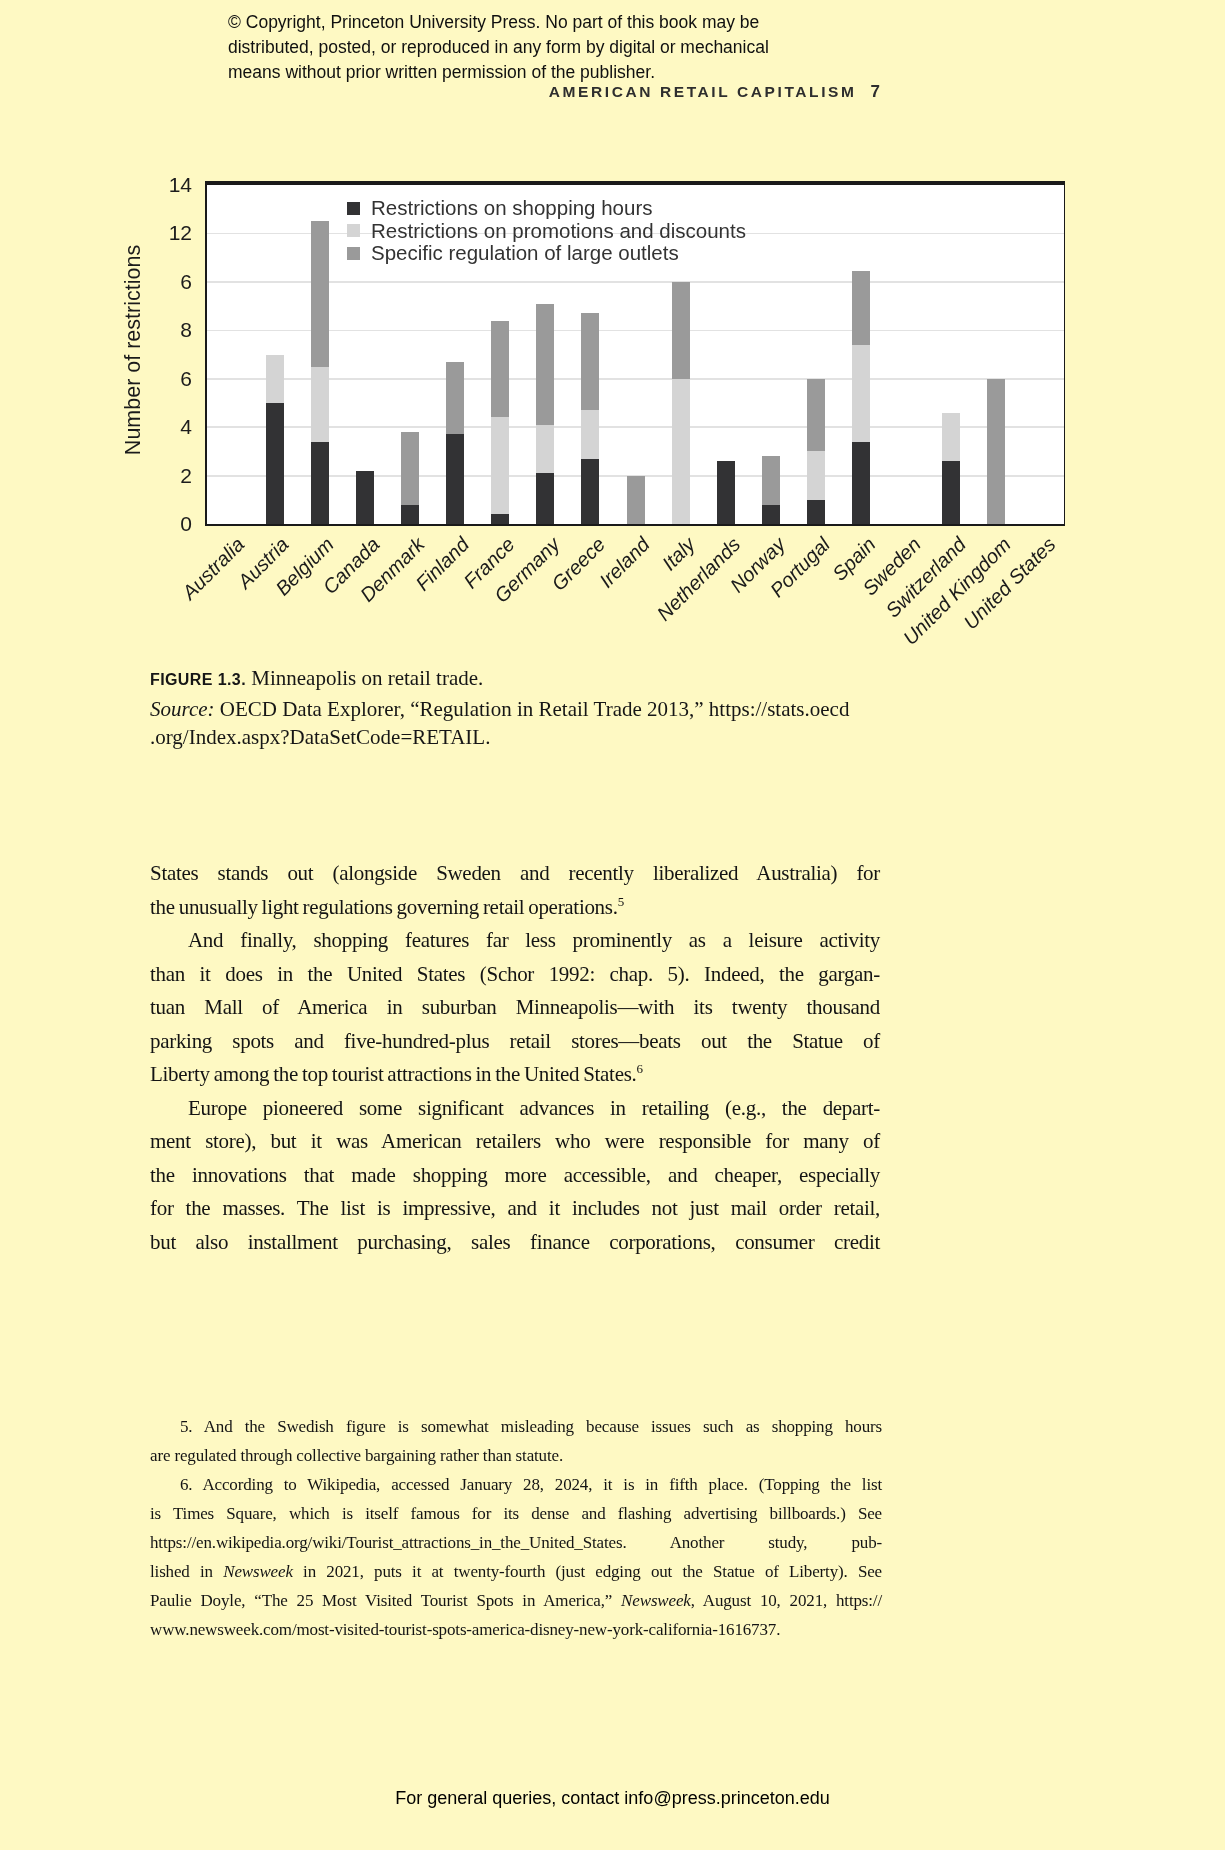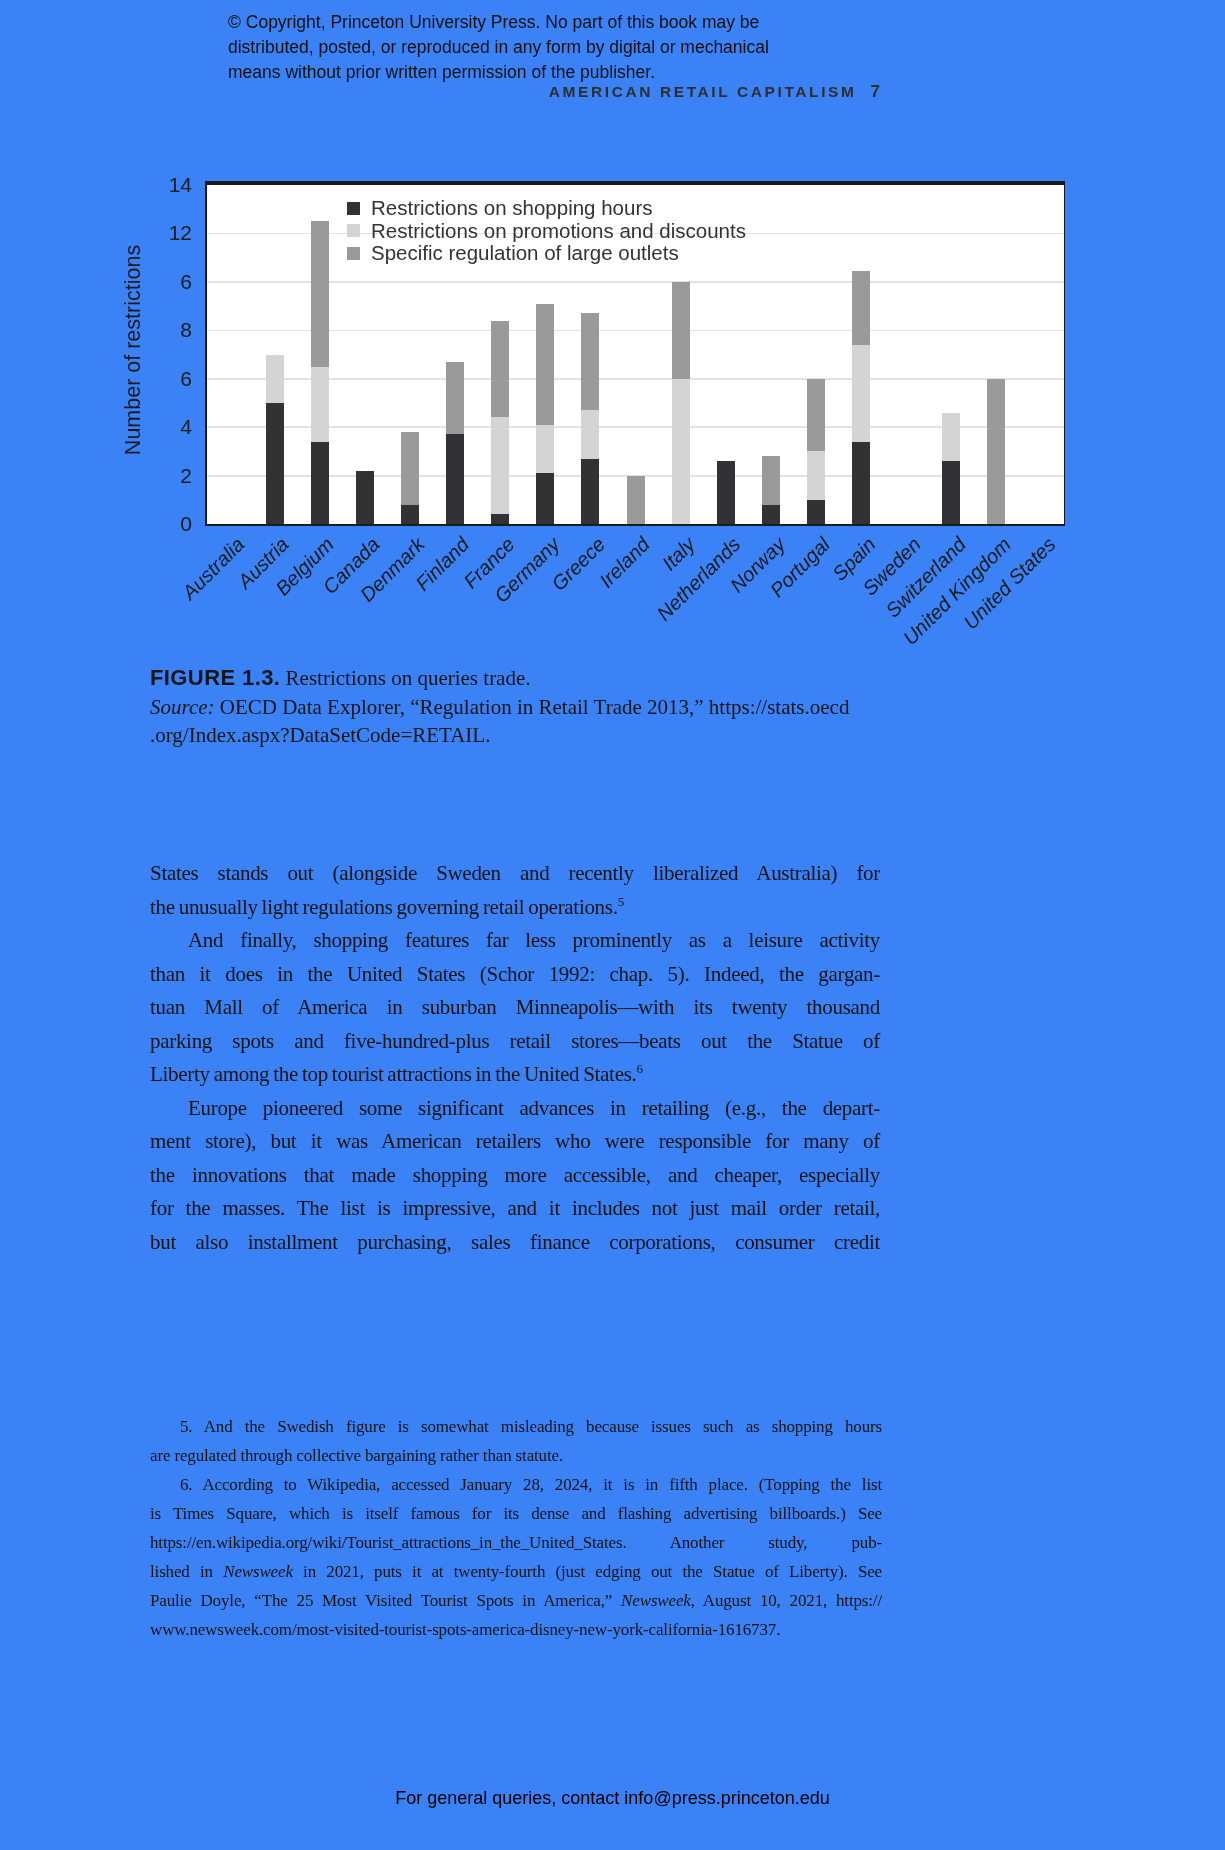--- a/index.html
+++ b/index.html
@@ -1,16 +1,16 @@
 <!DOCTYPE html>
 <html><head>
 <meta charset="utf-8">
 <style>
   html,body{margin:0;padding:0;background:#fff;}
-  .page{position:relative;width:1225px;height:1850px;background:#3b82f6;
+  .page{position:relative;width:1225px;height:1850px;background:#fef9c3;
         font-family:"Liberation Serif",serif;color:#1a1a1a;overflow:hidden;}
 
   
   .copyright{position:absolute;left:228px;top:10px;width:640px;
              font-family:"Liberation Sans",sans-serif;font-size:17.5px;line-height:25px;color:#101010;}
   .running-head{position:absolute;top:82px;left:150px;width:730px;text-align:right;
                 font-family:"Liberation Sans",sans-serif;font-size:15.5px;font-weight:700;
                 letter-spacing:2.6px;color:#2e2e2e;}
   .running-head .page-num{margin-left:14px;letter-spacing:0;font-size:17px;}
 
@@ -30,21 +30,21 @@
           font-family:"Liberation Sans",sans-serif;font-size:21.5px;color:#1b1b1b;white-space:nowrap;}
   .legend{position:absolute;left:140px;top:12px;}
   .legend-row{display:flex;align-items:center;height:22.5px;}
   .legend-swatch{width:13px;height:13px;margin-right:11px;flex:0 0 13px;}
   .legend-label{font-family:"Liberation Sans",sans-serif;font-size:20.5px;color:#333;white-space:nowrap;}
 
   
   .caption{position:absolute;left:150px;top:664px;width:780px;font-size:21px;line-height:28.5px;color:#161616;}
   .cap-line{text-align:left;}
   .seg-i{font-style:italic;}
-  .seg-figlabel{font-family:"Liberation Sans",sans-serif;font-size:22px;font-weight:700;letter-spacing:0.4px;}
+  .seg-figlabel{font-family:"Liberation Sans",sans-serif;font-size:16px;font-weight:700;letter-spacing:0.4px;}
 
   
   .body-text{position:absolute;left:150px;top:857px;width:730px;
              font-size:21px;line-height:33.5px;letter-spacing:-0.3px;word-spacing:-1px;color:#141414;}
   .line{text-align:justify;text-align-last:justify;}
   .line.last{text-align-last:left;}
   .line.ind{text-indent:38px;}
   sup{font-size:0.62em;line-height:0;}
 
   
@@ -192,21 +192,21 @@
         <div class="xwrap" style="left: 792.342px;">
           <div class="xlab">United Kingdom</div>
         </div>
         <div class="xwrap" style="left: 837.447px;">
           <div class="xlab">United States</div>
         </div>
       </div>
   </div>
 
   <div class="caption">
-      <div class="cap-line"><span class="seg-figlabel">FIGURE 1.3.</span><span> Restrictions on queries trade.</span></div>
+      <div class="cap-line"><span class="seg-figlabel">FIGURE 1.3.</span><span> Minneapolis on retail trade.</span></div>
       <div class="cap-line"><span class="seg-i">Source:</span><span> OECD Data Explorer, “Regulation in Retail Trade 2013,” https://stats.oecd</span></div>
       <div class="cap-line"><span>.org/Index.aspx?DataSetCode=RETAIL.</span></div>
     </div>
 
   <div class="body-text">
       <div class="line"><span>States stands out (alongside Sweden and recently liberalized Australia) for</span></div>
       <div class="line last"><span>the unusually light regulations governing retail operations.</span><sup>5</sup></div>
       <div class="line ind"><span>And finally, shopping features far less prominently as a leisure activity</span></div>
       <div class="line"><span>than it does in the United States (Schor 1992: chap. 5). Indeed, the gargan-</span></div>
       <div class="line"><span>tuan Mall of America in suburban Minneapolis—with its twenty thousand</span></div>

